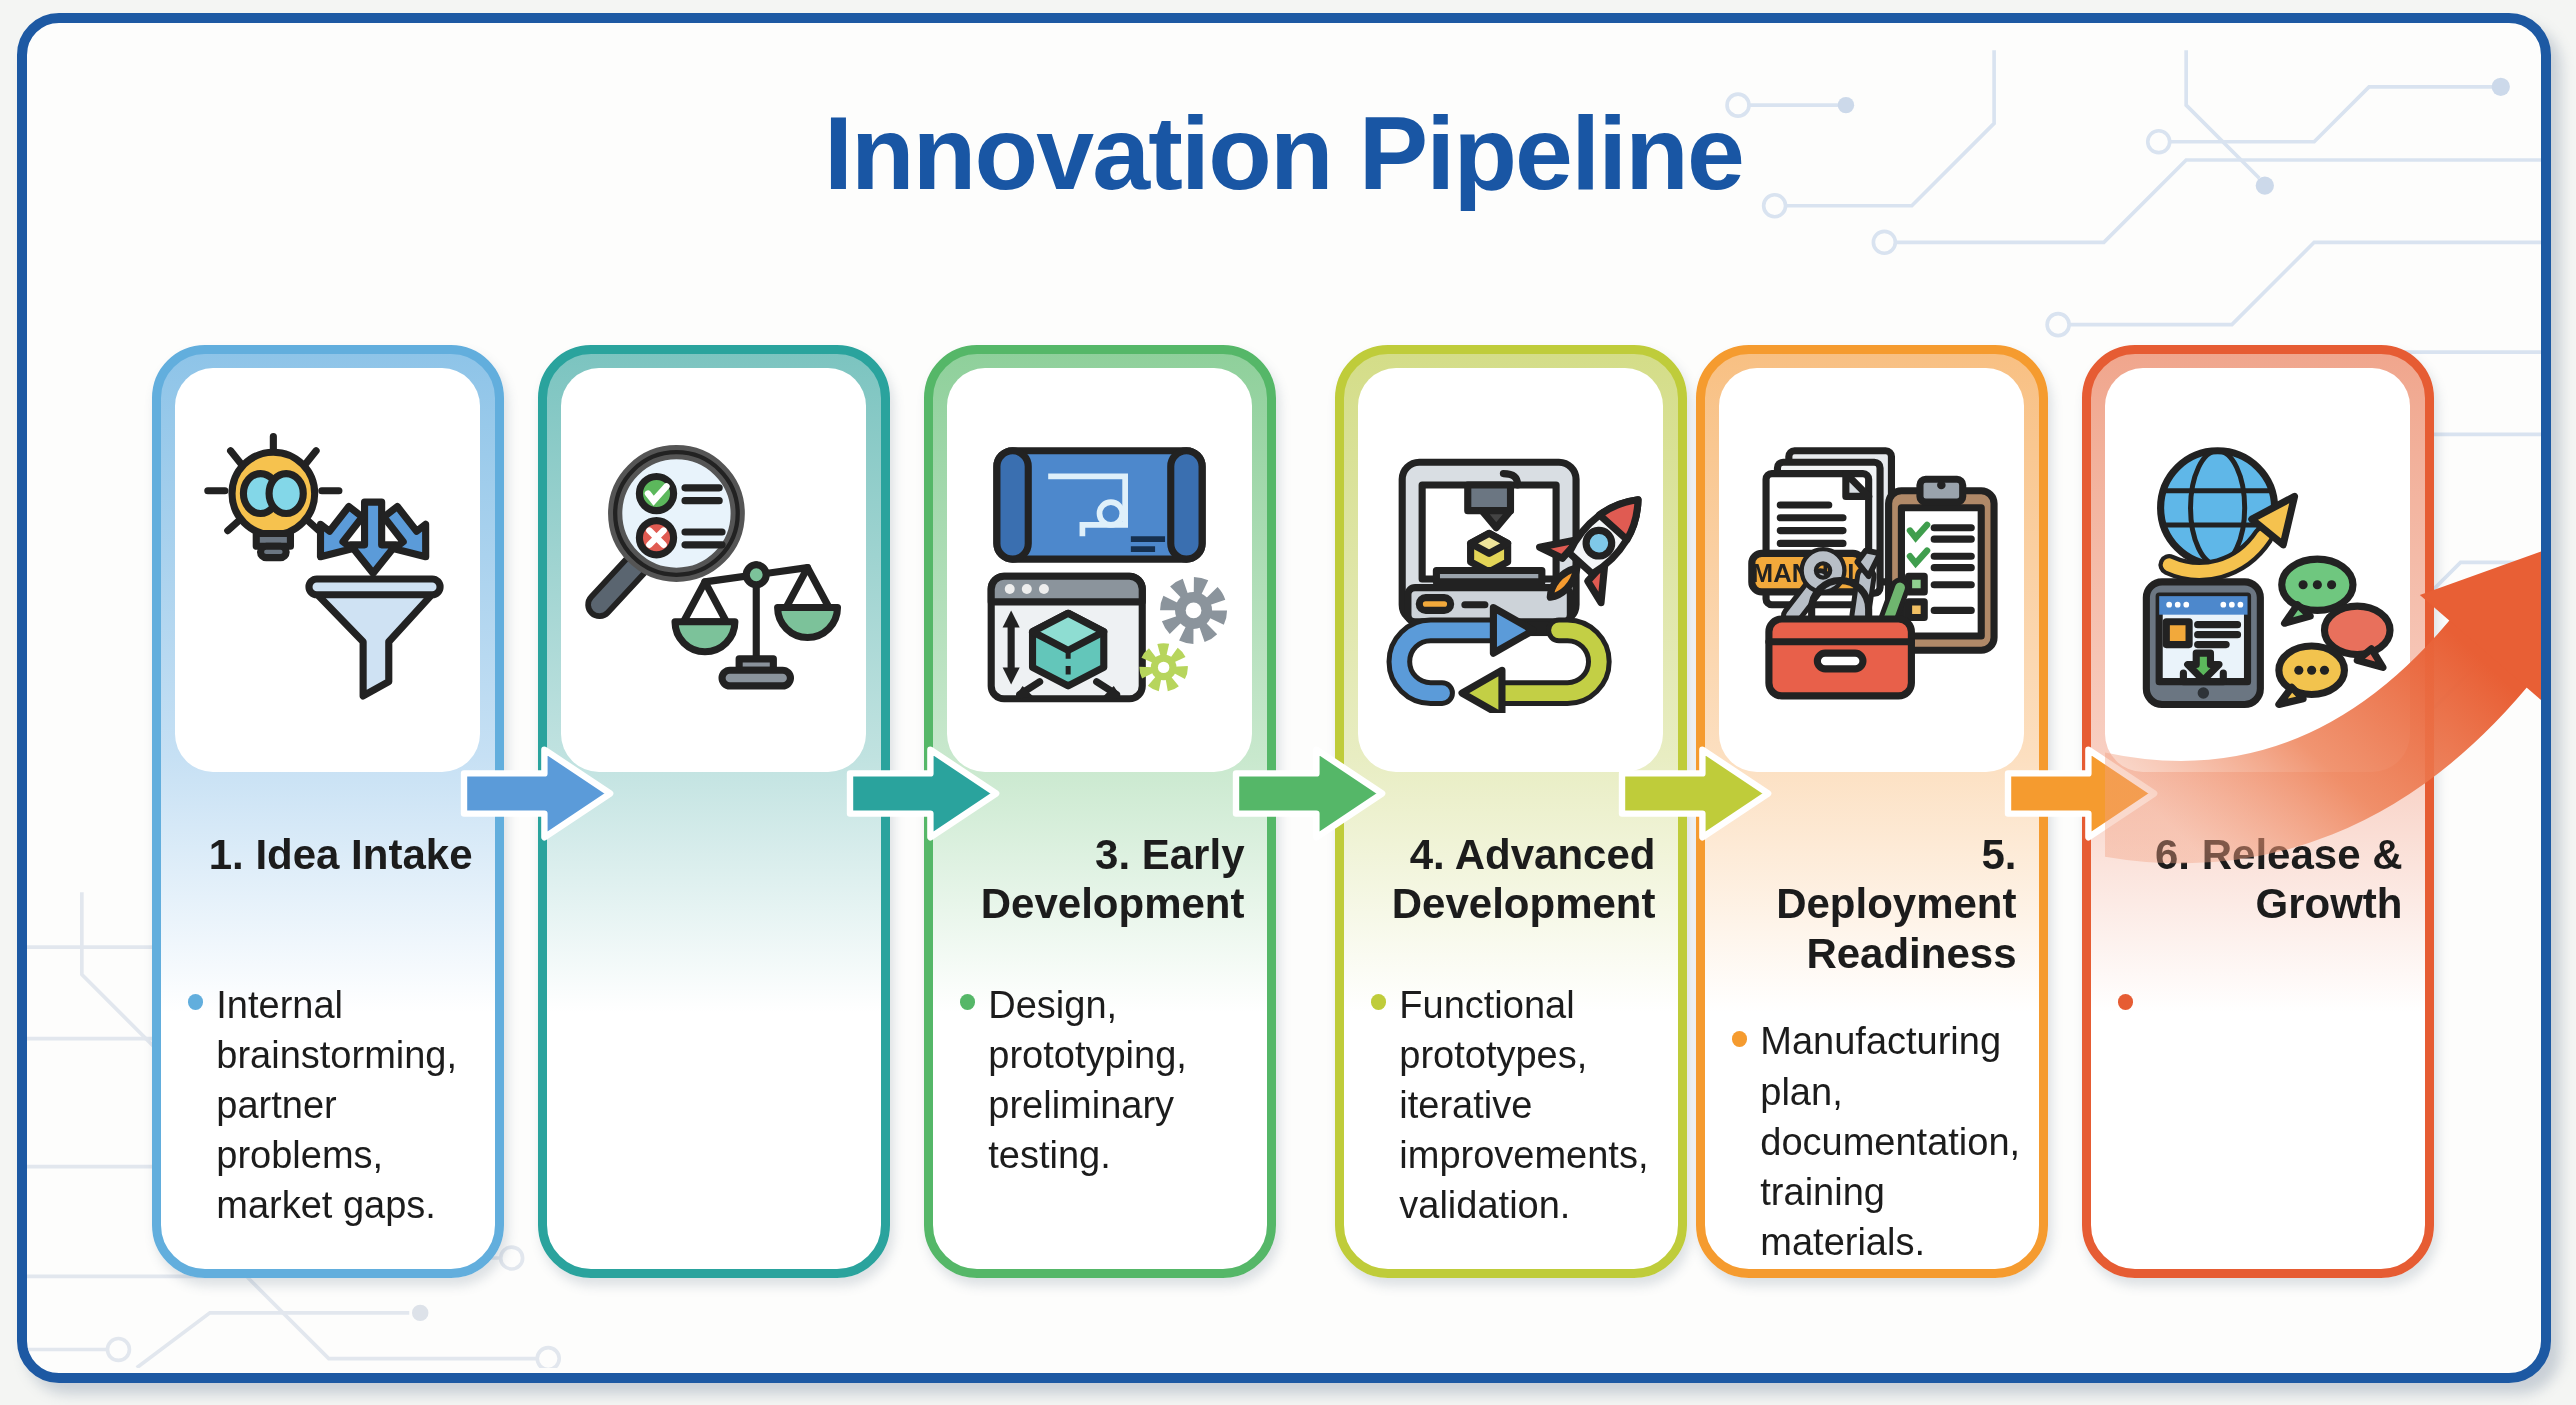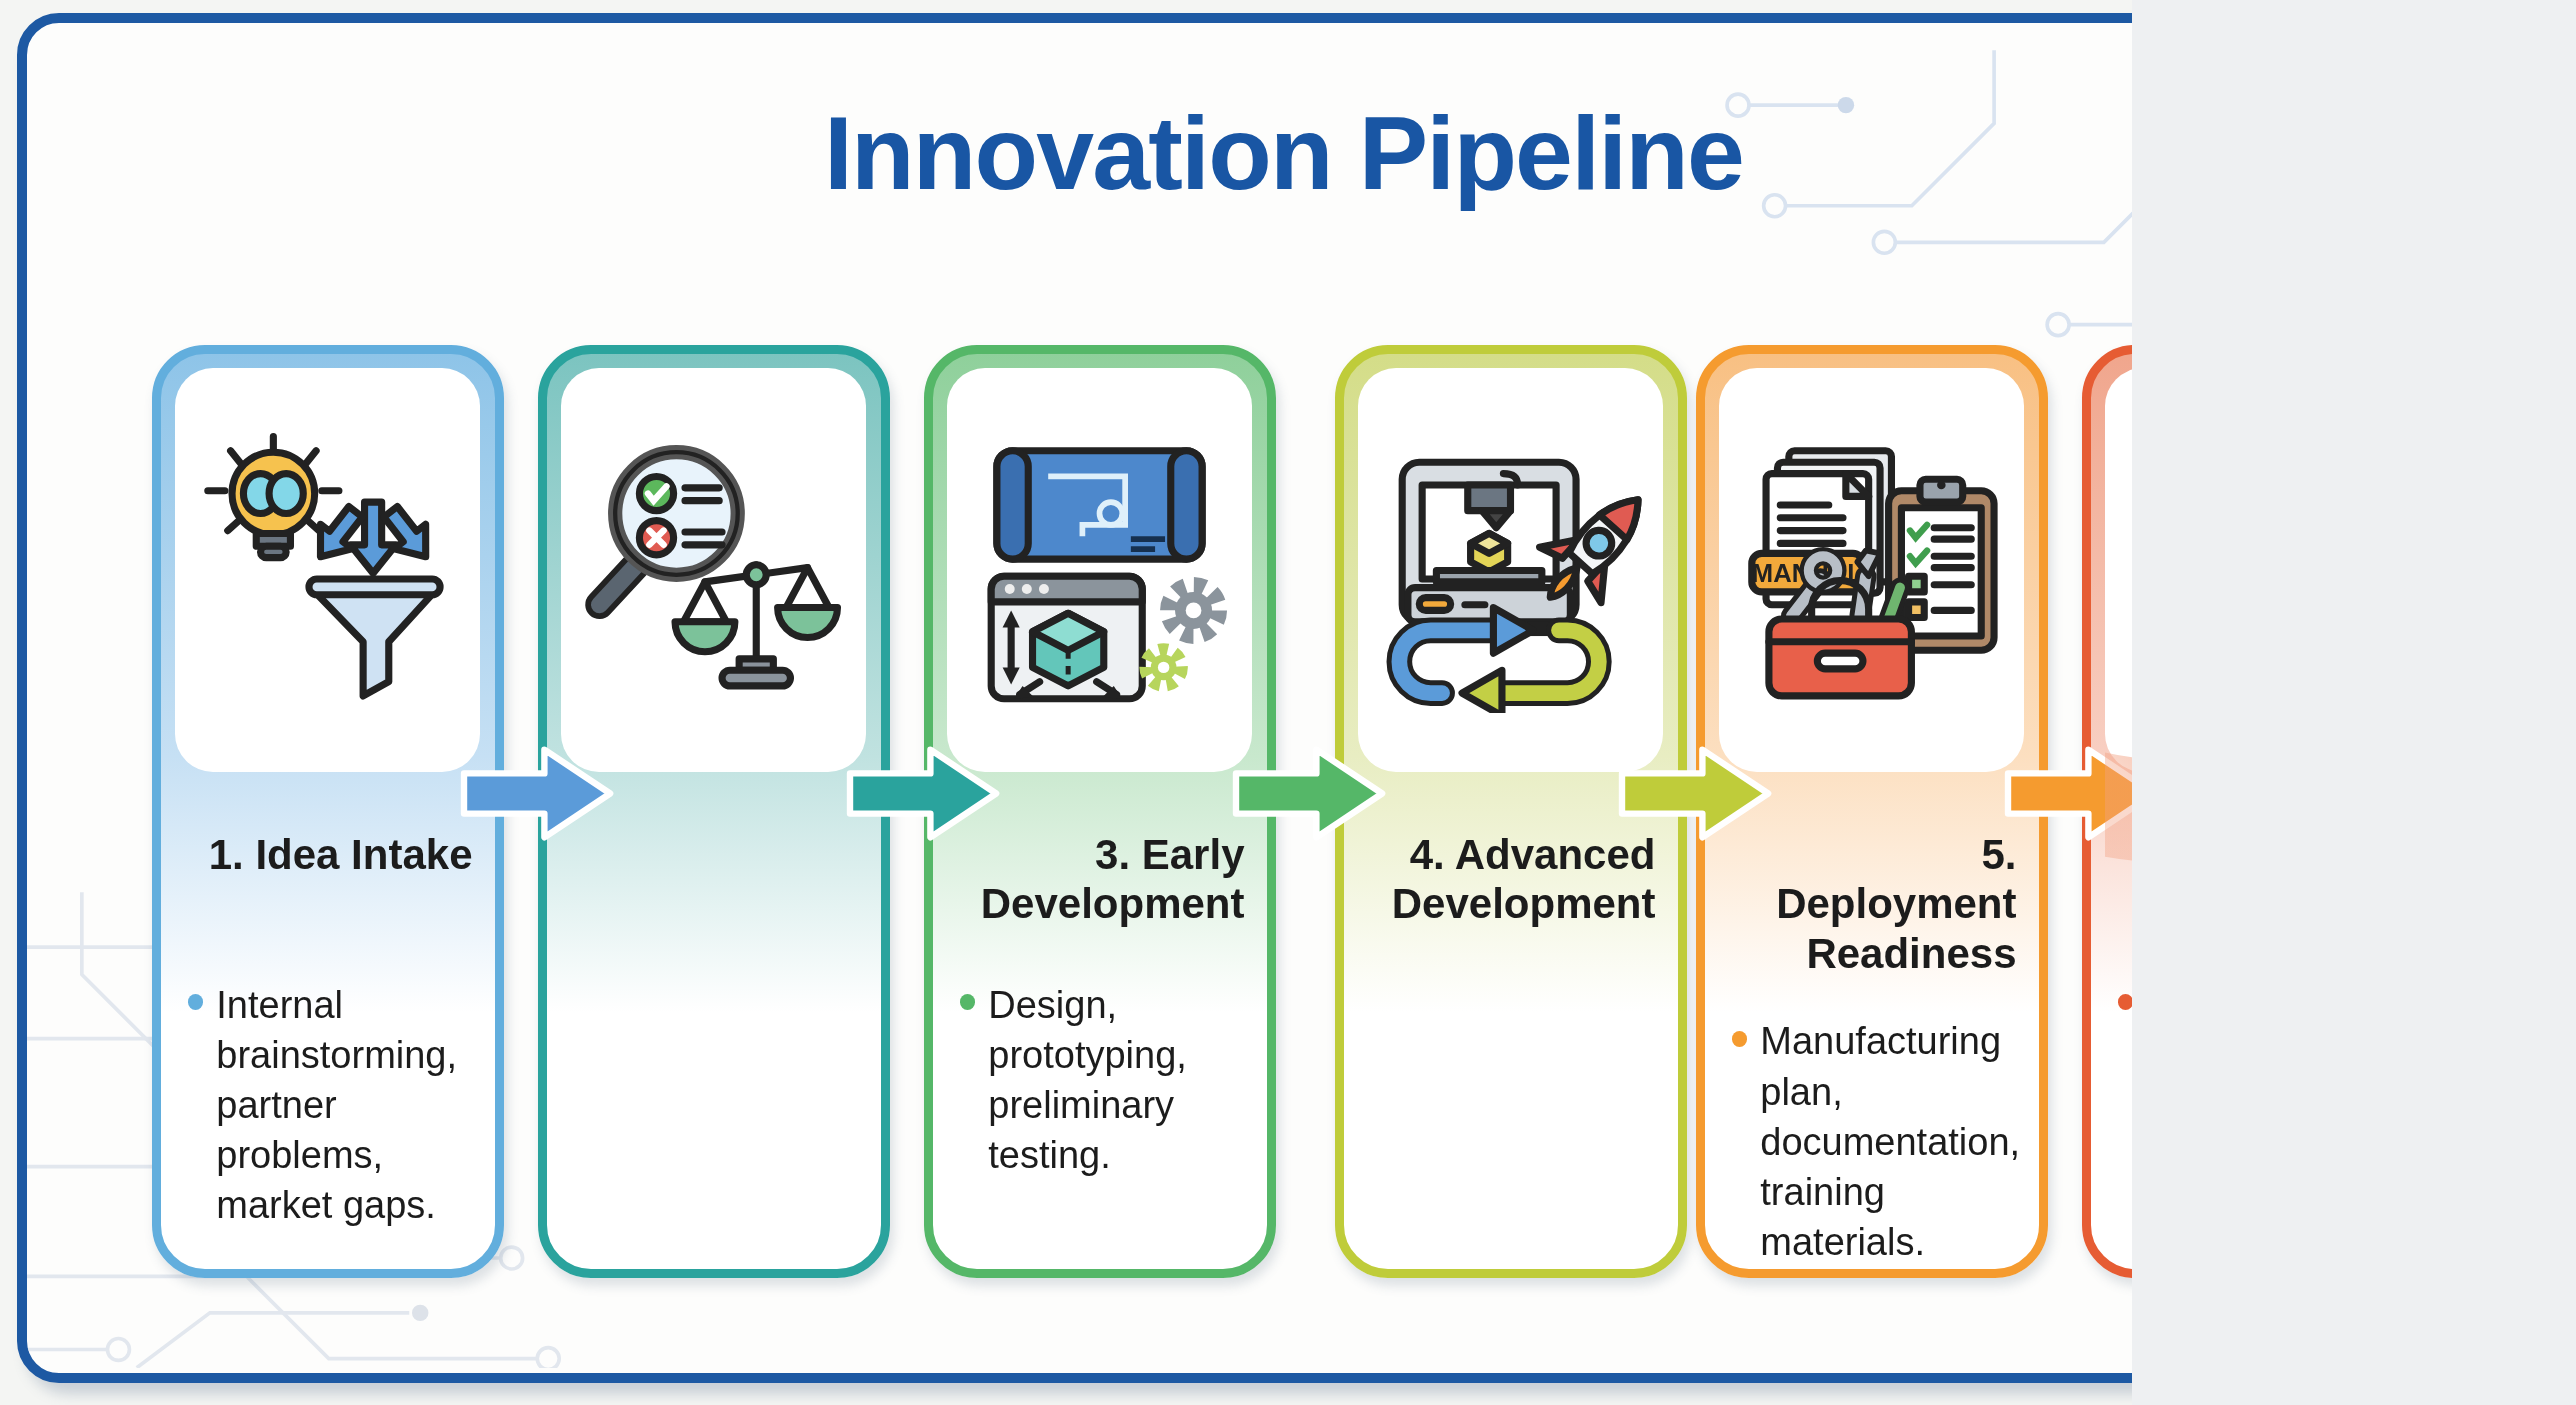--- a/index.html
+++ b/index.html
@@ -1,17 +1,17 @@
 <!DOCTYPE html>
 <html style="font-size:14.6px"><head>
 <meta charset="utf-8">
 <style>
   html,body{margin:0;padding:0;}
   body{background:#eef0f2;font-family:"Liberation Sans", sans-serif;}
-  .canvas{position:relative;width:2132px;height:1405px;background:#f4f5f3;overflow:hidden;}
+  .canvas{position:relative;width:2576px;height:1405px;background:#f4f5f3;overflow:hidden;}
   .frame{position:absolute;left:16.5px;top:12.8px;width:2514px;height:1350px;background:#fdfdfc;
          border:10px solid #1d59a3;border-radius:42px;box-shadow:9.1px 11px 12.8px rgba(90,110,140,.28);
          overflow:hidden;}
   .circuit{position:absolute;pointer-events:none;}
   .circuit path{fill:none;stroke-width:4;}
   .circuit.tr path{stroke:#d9e3f0;}
   .circuit.bl path{stroke:#e2e7ee;}
   .circuit circle.ring{fill:#fdfdfc;stroke-width:4;}
   .circuit.tr circle.ring{stroke:#d9e3f0;}
   .circuit.bl circle.ring{stroke:#e2e7ee;}
@@ -234,20 +234,24 @@
             <path d="M92 142H44a22 22 0 0 0 0 44h8" stroke="#5b9bd9" stroke-width="11" fill="none" stroke-linecap="round"></path>
             <polygon class="ic" points="88,126 116,142 88,158" fill="#5b9bd9" stroke-width="4"></polygon>
             <path d="M90 186h50a22 22 0 0 0 0-44h-6" stroke="#222" stroke-width="18" fill="none" stroke-linecap="round"></path>
             <path d="M90 186h50a22 22 0 0 0 0-44h-6" stroke="#c3cf45" stroke-width="11" fill="none" stroke-linecap="round"></path>
             <polygon class="ic" points="94,170 66,186 94,202" fill="#c3cf45" stroke-width="4"></polygon>
           </g>
         </svg>
       </div>
       <div class="card-body">
         <h3 class="stage-title">4. Advanced Development</h3>
+        <div class="bullet-row">
+          <span class="dot"></span>
+          <p class="stage-desc">Functional prototypes, iterative improvements, validation.</p>
+        </div>
       </div>
     </div>
 
     <div class="card s4" style="left:1669px">
       <div class="icon-panel">
         <svg viewBox="0 0 200 200">
           <g>
             <rect class="ic" x="42" y="16" width="72" height="92" rx="4" fill="#e7eaee" stroke-width="4"></rect>
             <rect class="ic" x="34" y="24" width="72" height="92" rx="4" fill="#f2f4f6" stroke-width="4"></rect>
             <rect class="ic" x="26" y="32" width="72" height="92" rx="4" fill="#ffffff" stroke-width="4"></rect>

